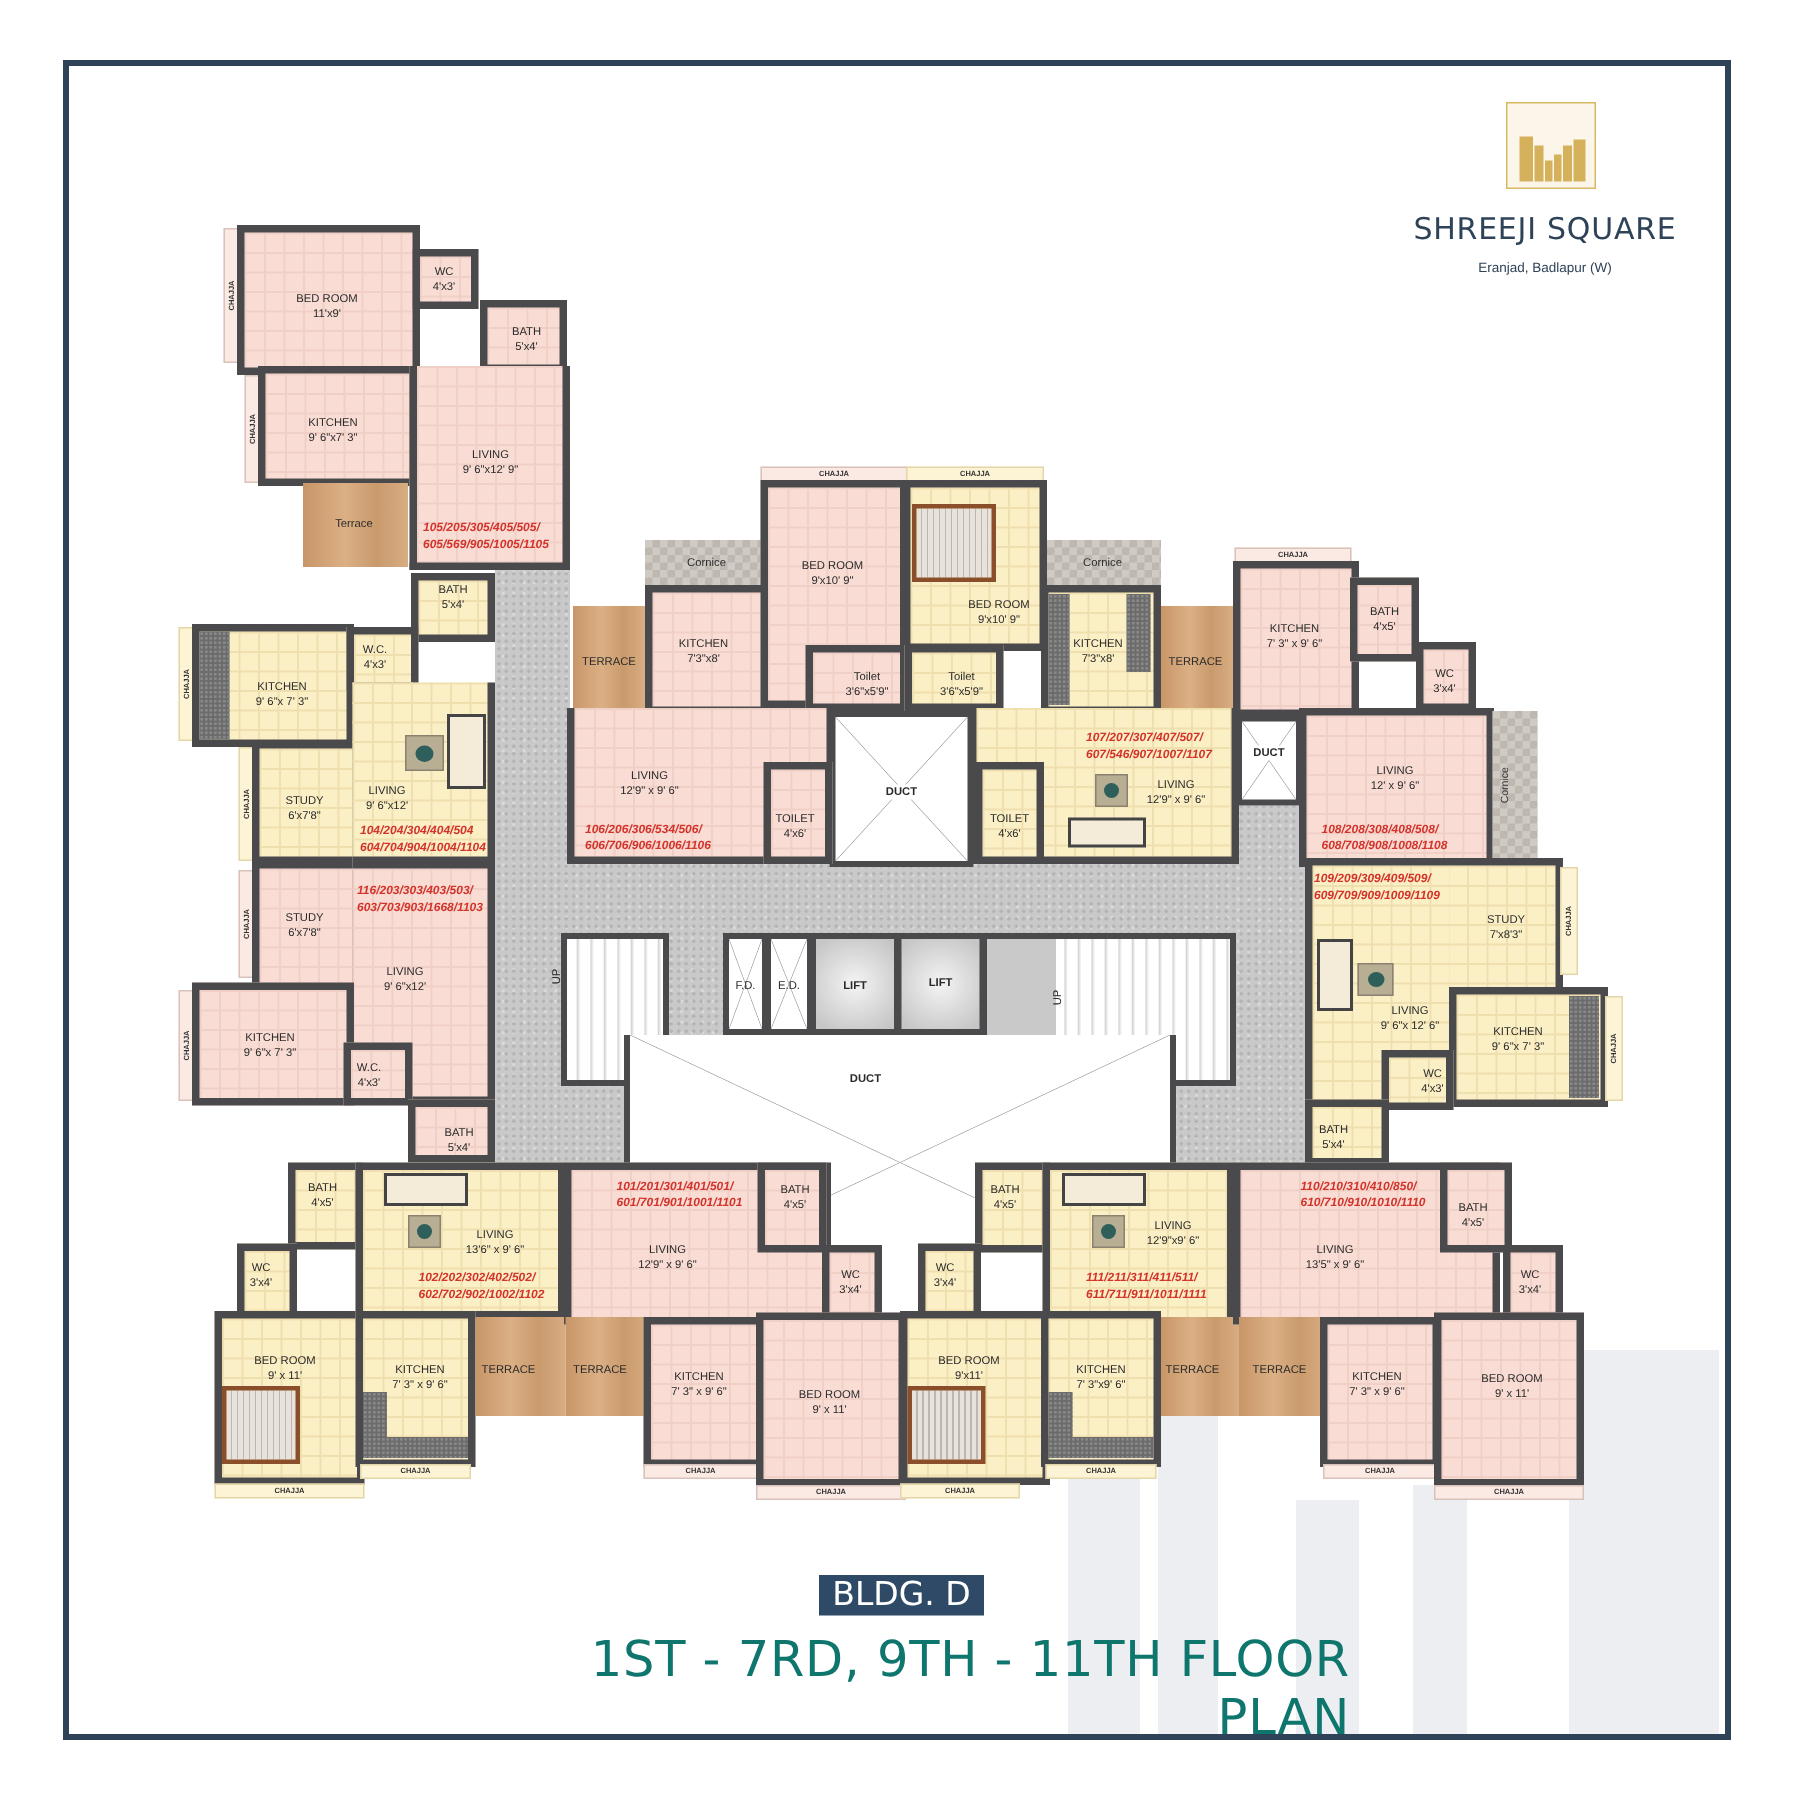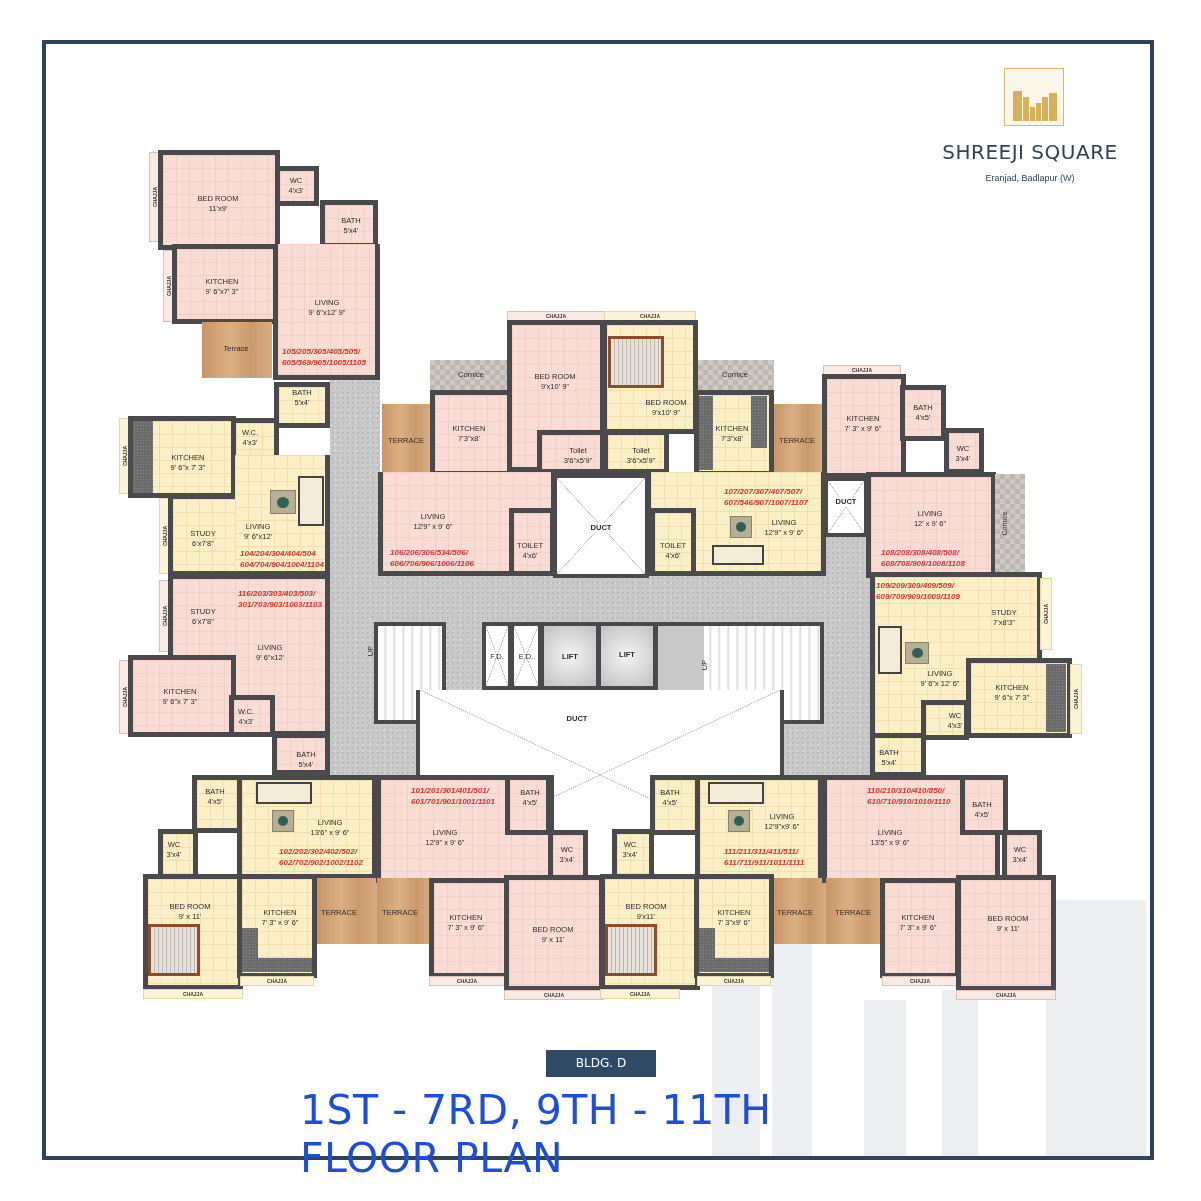--- a/index.html
+++ b/index.html
@@ -24,22 +24,22 @@
   .duct.noborder{border:none;}
   .lift{position:absolute;box-sizing:border-box;border:4px solid #4a4a4c;background:radial-gradient(circle,#f4f4f4 0%,#c6c6c6 90%);}
   .stairs{position:absolute;box-sizing:border-box;border:4px solid #4a4a4c;background:repeating-linear-gradient(90deg,#ffffff 0,#ffffff 6px,#d6d6d6 7px,#ffffff 9px);}
   .chajja{position:absolute;background:#fbe9e3;border:1px solid #d9c2ba;box-sizing:border-box;font-size:5px;color:#333;display:flex;align-items:center;justify-content:center;font-weight:bold;}
   .chajja.yellow{background:#fdf3d5;border-color:#e3d6a8;}
   .chajja.v{writing-mode:vertical-rl;transform:rotate(180deg);}
   .lbl{position:absolute;font-size:7.5px;color:#2a2a2a;text-align:center;line-height:10px;white-space:nowrap;transform:translateX(-50%);font-family:"Liberation Sans",sans-serif;}
   .lbl b{font-weight:normal;display:block;}
   .unit{position:absolute;font-size:8px;color:#d3332a;font-weight:bold;line-height:11px;white-space:nowrap;font-family:"Liberation Sans",sans-serif;font-style:italic;}
   .rotlbl{position:absolute;font-size:7px;color:#333;transform:rotate(-90deg);transform-origin:center;}
-  .bldg{position:absolute;left:546px;top:1050px;width:110px;height:27px;background:#2f4a66;color:#fff;font-size:12px;text-align:center;line-height:27px;font-family:"DejaVu Sans",sans-serif;}
-  .title{position:absolute;left:300px;top:1086px;width:600px;text-align:left;color:#1d4ed8;font-size:41px;font-family:"DejaVu Sans",sans-serif;letter-spacing:0.5px;}
+  .bldg{position:absolute;left:546px;top:1050px;width:110px;height:27px;background:#2f4a66;color:#fff;font-size:22px;text-align:center;line-height:27px;font-family:"DejaVu Sans",sans-serif;}
+  .title{position:absolute;left:300px;top:1086px;width:600px;text-align:right;color:#0f766e;font-size:33px;font-family:"DejaVu Sans",sans-serif;letter-spacing:0.5px;}
   .furn{position:absolute;background:#f4ecd8;border:2px solid #444;box-sizing:border-box;}
   .rug{position:absolute;background:#b8ae94;border:1px solid #8a826e;box-sizing:border-box;}
   .rug:after{content:"";position:absolute;left:25%;top:25%;width:50%;height:50%;border-radius:50%;background:#2e5f5a;}
   .bed{position:absolute;background:repeating-linear-gradient(90deg,#e7e2dc 0,#e7e2dc 3px,#bdb7b0 3px,#bdb7b0 4px);border:3px solid #8a4e2a;box-sizing:border-box;}
   .counter{position:absolute;background:#6b6b6b;background-image:radial-gradient(#888 1px,transparent 1px);background-size:3px 3px;}
 </style>
 </head>
 <body>
 
 <div class="frame"></div>
@@ -164,21 +164,21 @@
       <b>STUDY</b>
       <b>6'x7'8"</b>
     </div>
   <div class="room" style="left:235px;top:574px;width:95px;height:162px;border-left:none;"></div>
   <div class="lbl" style="left:270px;top:643px;">
       <b>LIVING</b>
       <b>9' 6"x12'</b>
     </div>
   <div class="unit" style="left:238px;top:588px;">
       <div>116/203/303/403/503/</div>
-      <div>301/703/903/1003/1103</div>
+      <div>603/703/903/1668/1103</div>
     </div>
   <div class="chajja v" style="left:119px;top:660px;width:12px;height:74px;">CHAJJA</div>
   <div class="room" style="left:128px;top:655px;width:108px;height:82px;"></div>
   <div class="lbl" style="left:180px;top:687px;">
       <b>KITCHEN</b>
       <b>9' 6"x 7' 3"</b>
     </div>
   <div class="room" style="left:229px;top:695px;width:46px;height:42px;"></div>
   <div class="lbl" style="left:246px;top:707px;">
       <b>W.C.</b>

